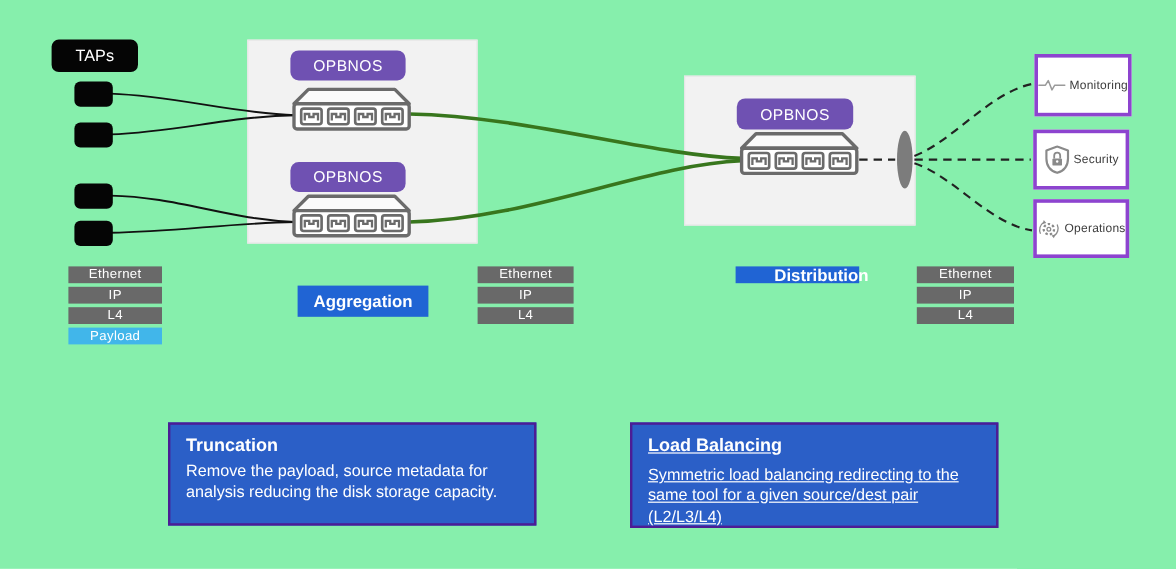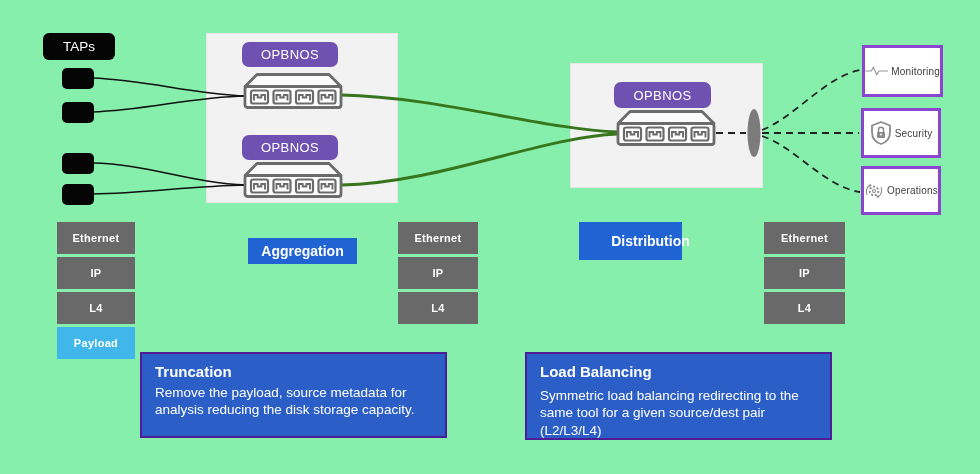--- a/index.html
+++ b/index.html
@@ -19,22 +19,22 @@
     border-radius: 6px; color: #fff; font-size: 13.5px; display: flex; align-items: center;
     justify-content: center; z-index: 3; }
   .tap { left: 62px; width: 32px; height: 21px; background: #050505; border-radius: 5px; z-index: 3; }
 
   
   .badge { background: #6f51b2; border-radius: 7px; color: #fff; font-size: 13px;
     letter-spacing: 0.4px; display: flex; align-items: center; justify-content: center; z-index: 4; }
 
   
   .stack { z-index: 3; }
-  .stack-row { height: 32px; margin-bottom: 3px; background: #696969; color: #fff;
-    font-size: 11px; font-weight: bold; letter-spacing: 0.3px; display: flex;
+  .stack-row { height: 14px; margin-bottom: 3px; background: #696969; color: #fff;
+    font-size: 11px; font-weight: normal; letter-spacing: 0.3px; display: flex;
     align-items: center; justify-content: center; }
   .stack-row.payload { background: #41b6ea; }
 
   
   .section-label { background: #2064d4; color: #fff; font-weight: bold; font-size: 14px;
     display: flex; align-items: center; justify-content: center; z-index: 3; }
 
   
   .tool-box { background: #ffffff; border: 3px solid #8d44cf; display: flex; flex-direction: row;
     align-items: center; justify-content: center; gap: 3px; z-index: 3; }
@@ -100,21 +100,21 @@
   <div class="abs tap" style="top:68px;"></div>
   <div class="abs tap" style="top:102px;"></div>
   <div class="abs tap" style="top:153px;"></div>
   <div class="abs tap" style="top:184px;"></div>
 
   <div class="abs badge" style="left:242px; top:42px; width:96px; height:25px;">OPBNOS</div>
   <div class="abs badge" style="left:242px; top:135px; width:96px; height:25px;">OPBNOS</div>
   <div class="abs badge" style="left:614px; top:82px; width:97px; height:26px;">OPBNOS</div>
 
   <div class="abs section-label" style="left:248px; top:238px; width:109px; height:26px;">Aggregation</div>
-  <div class="abs section-label" style="left:579px; top:222px; width:103px; height:38px;padding-left:40px;">Distribution</div>
+  <div class="abs section-label" style="left:613px; top:222px; width:103px; height:14px;padding-left:40px;">Distribution</div>
 
   <div class="abs stack" style="left:57px; top:222px; width:78px;">
     <div class="stack-row">Ethernet</div>
     <div class="stack-row">IP</div>
     <div class="stack-row">L4</div>
     <div class="stack-row payload">Payload</div>
   </div>
   <div class="abs stack" style="left:398px; top:222px; width:80px;">
     <div class="stack-row">Ethernet</div>
     <div class="stack-row">IP</div>
@@ -150,18 +150,18 @@
       <rect x="7" y="11" width="8" height="6" rx="1" fill="#8a8a8a"></rect>
       <circle cx="11" cy="13.6" r="1" fill="#ffffff"></circle>
     </svg>
     <span class="tool-label">Security</span>
   </div>
 
   <div class="abs info-box" style="left:140px; top:352px; width:307px; height:86px;">
     <div class="info-title">Truncation</div>
     <div class="info-body">Remove the payload, source metadata for analysis reducing the disk storage capacity.</div>
   </div>
-  <div class="abs info-box" style="left:525px; top:352px; width:307px; height:88px;">
+  <div class="abs info-box" style="left:525px; top:352px; width:307px; height:88px;text-decoration:underline;">
     <div class="info-title" style="margin-bottom:7px;">Load Balancing</div>
     <div class="info-body">Symmetric load balancing redirecting to the same tool  for a given source/dest pair (L2/L3/L4)</div>
   </div>
 
 </div>
 
 </body></html>

